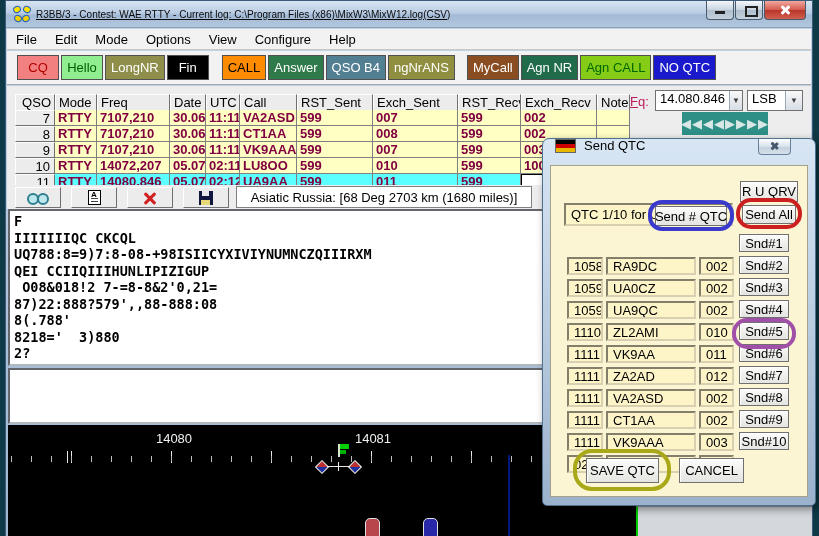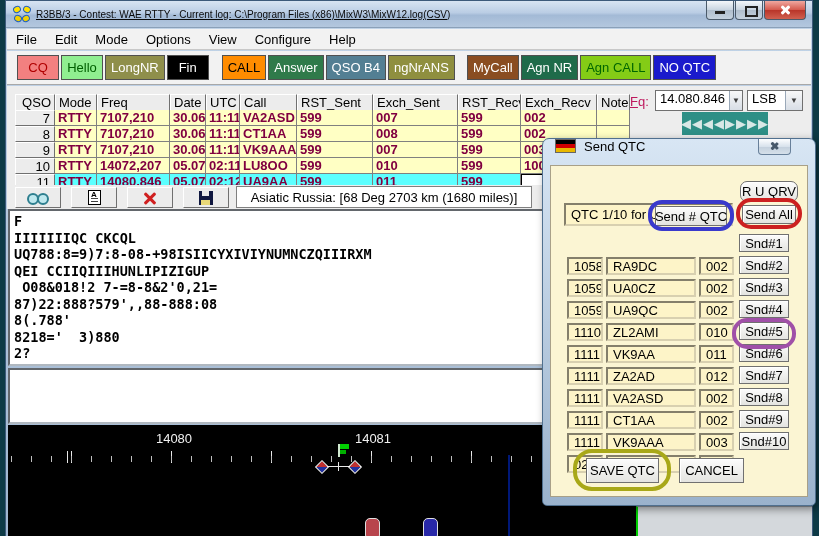--- a/index.html
+++ b/index.html
@@ -129,37 +129,37 @@
   .pill-red { left:357px; background:#B8444C; }
   .pill-blue { left:415px; background:#2828A8; }
   .wf-vline { position:absolute; left:500px; top:30px; width:2px; height:82px; background:#001878; }
   .wf-corner { position:absolute; left:628px; top:81px; width:176px; height:31px; background:#D4D8DC;
     border-top:1px solid #98A0A8; border-left:2px solid #00D000; }
 
   
   .qtc { position:absolute; left:536px; top:137px; width:274px; height:368px;
     background:linear-gradient(#D8E6F4,#9AB2CC); border:1px solid #50708F; border-radius:7px 7px 5px 5px;
     box-shadow:3px 3px 8px rgba(0,0,0,0.45); }
-  .qtc-title { position:absolute; left:0; top:0; width:100%; height:14px; display:flex; align-items:center; }
+  .qtc-title { position:absolute; left:0; top:0; width:100%; height:14px; display:flex; align-items:flex-end; }
   .deflag { width:21px; height:14px; margin:0 8px 0 12px; border:1px solid #666;
     background:linear-gradient(#000 0 33%,#D00000 33% 66%,#E8B800 66% 100%); }
   .qtc-title-text { color:#000; font-size:13px; }
   .qtc-close { position:absolute; right:24px; top:0; width:33px; height:16px;
     background:linear-gradient(#FDFEFF,#D8E2EC 50%,#C2CFDC 50%,#D5E0EA);
     border:1px solid #68809A; border-top:none; border-radius:0 0 4px 4px; }
   .qtc-close .xicon::before,.qtc-close .xicon::after { background:#46586A; height:9px; width:2.5px; }
   .qtc-client { position:absolute; left:7px; top:26px; right:7px; bottom:8px;
     background:#FBF5D3; border:1px solid #A8A088; }
   .qtc-field { position:absolute; background:#FDF4C8; border:2px inset #D8D0B0; color:#000;
     display:flex; align-items:center; padding:0 5px; overflow:hidden; white-space:nowrap;margin-top:23px; }
   .qtc-btn { position:absolute; background:linear-gradient(#FCFCFC,#E4E4E0); border:1px solid #707070;
     box-shadow:1px 1px 0 #FFFFFF inset; color:#000; display:flex; align-items:center; justify-content:center;
     white-space:nowrap; }
   .hdrfield { left:13px; top:14px; width:169px; height:23px; }
-  .ruqrv { left:189px; top:15px; width:58px; height:21px;border-radius:7px; }
+  .ruqrv { left:189px; top:15px; width:58px; height:21px; }
   .sendnum { left:104px; top:40px; width:72px; height:20px; }
   .sendall { left:191px; top:39px; width:54px; height:19px; }
   .q-ser { width:36px; height:18px; }
   .q-call { width:90px; height:18px; }
   .q-nr { width:35px; height:18px; }
   .q-snd { width:50px; height:18px; }
   .qtc-row { position:absolute; left:0; width:100%; height:18px; }
   .qtc-row .q-ser { position:absolute; left:16px; }
   .qtc-row .q-call { position:absolute; left:55px; }
   .qtc-row .q-nr { position:absolute; left:148px; }

